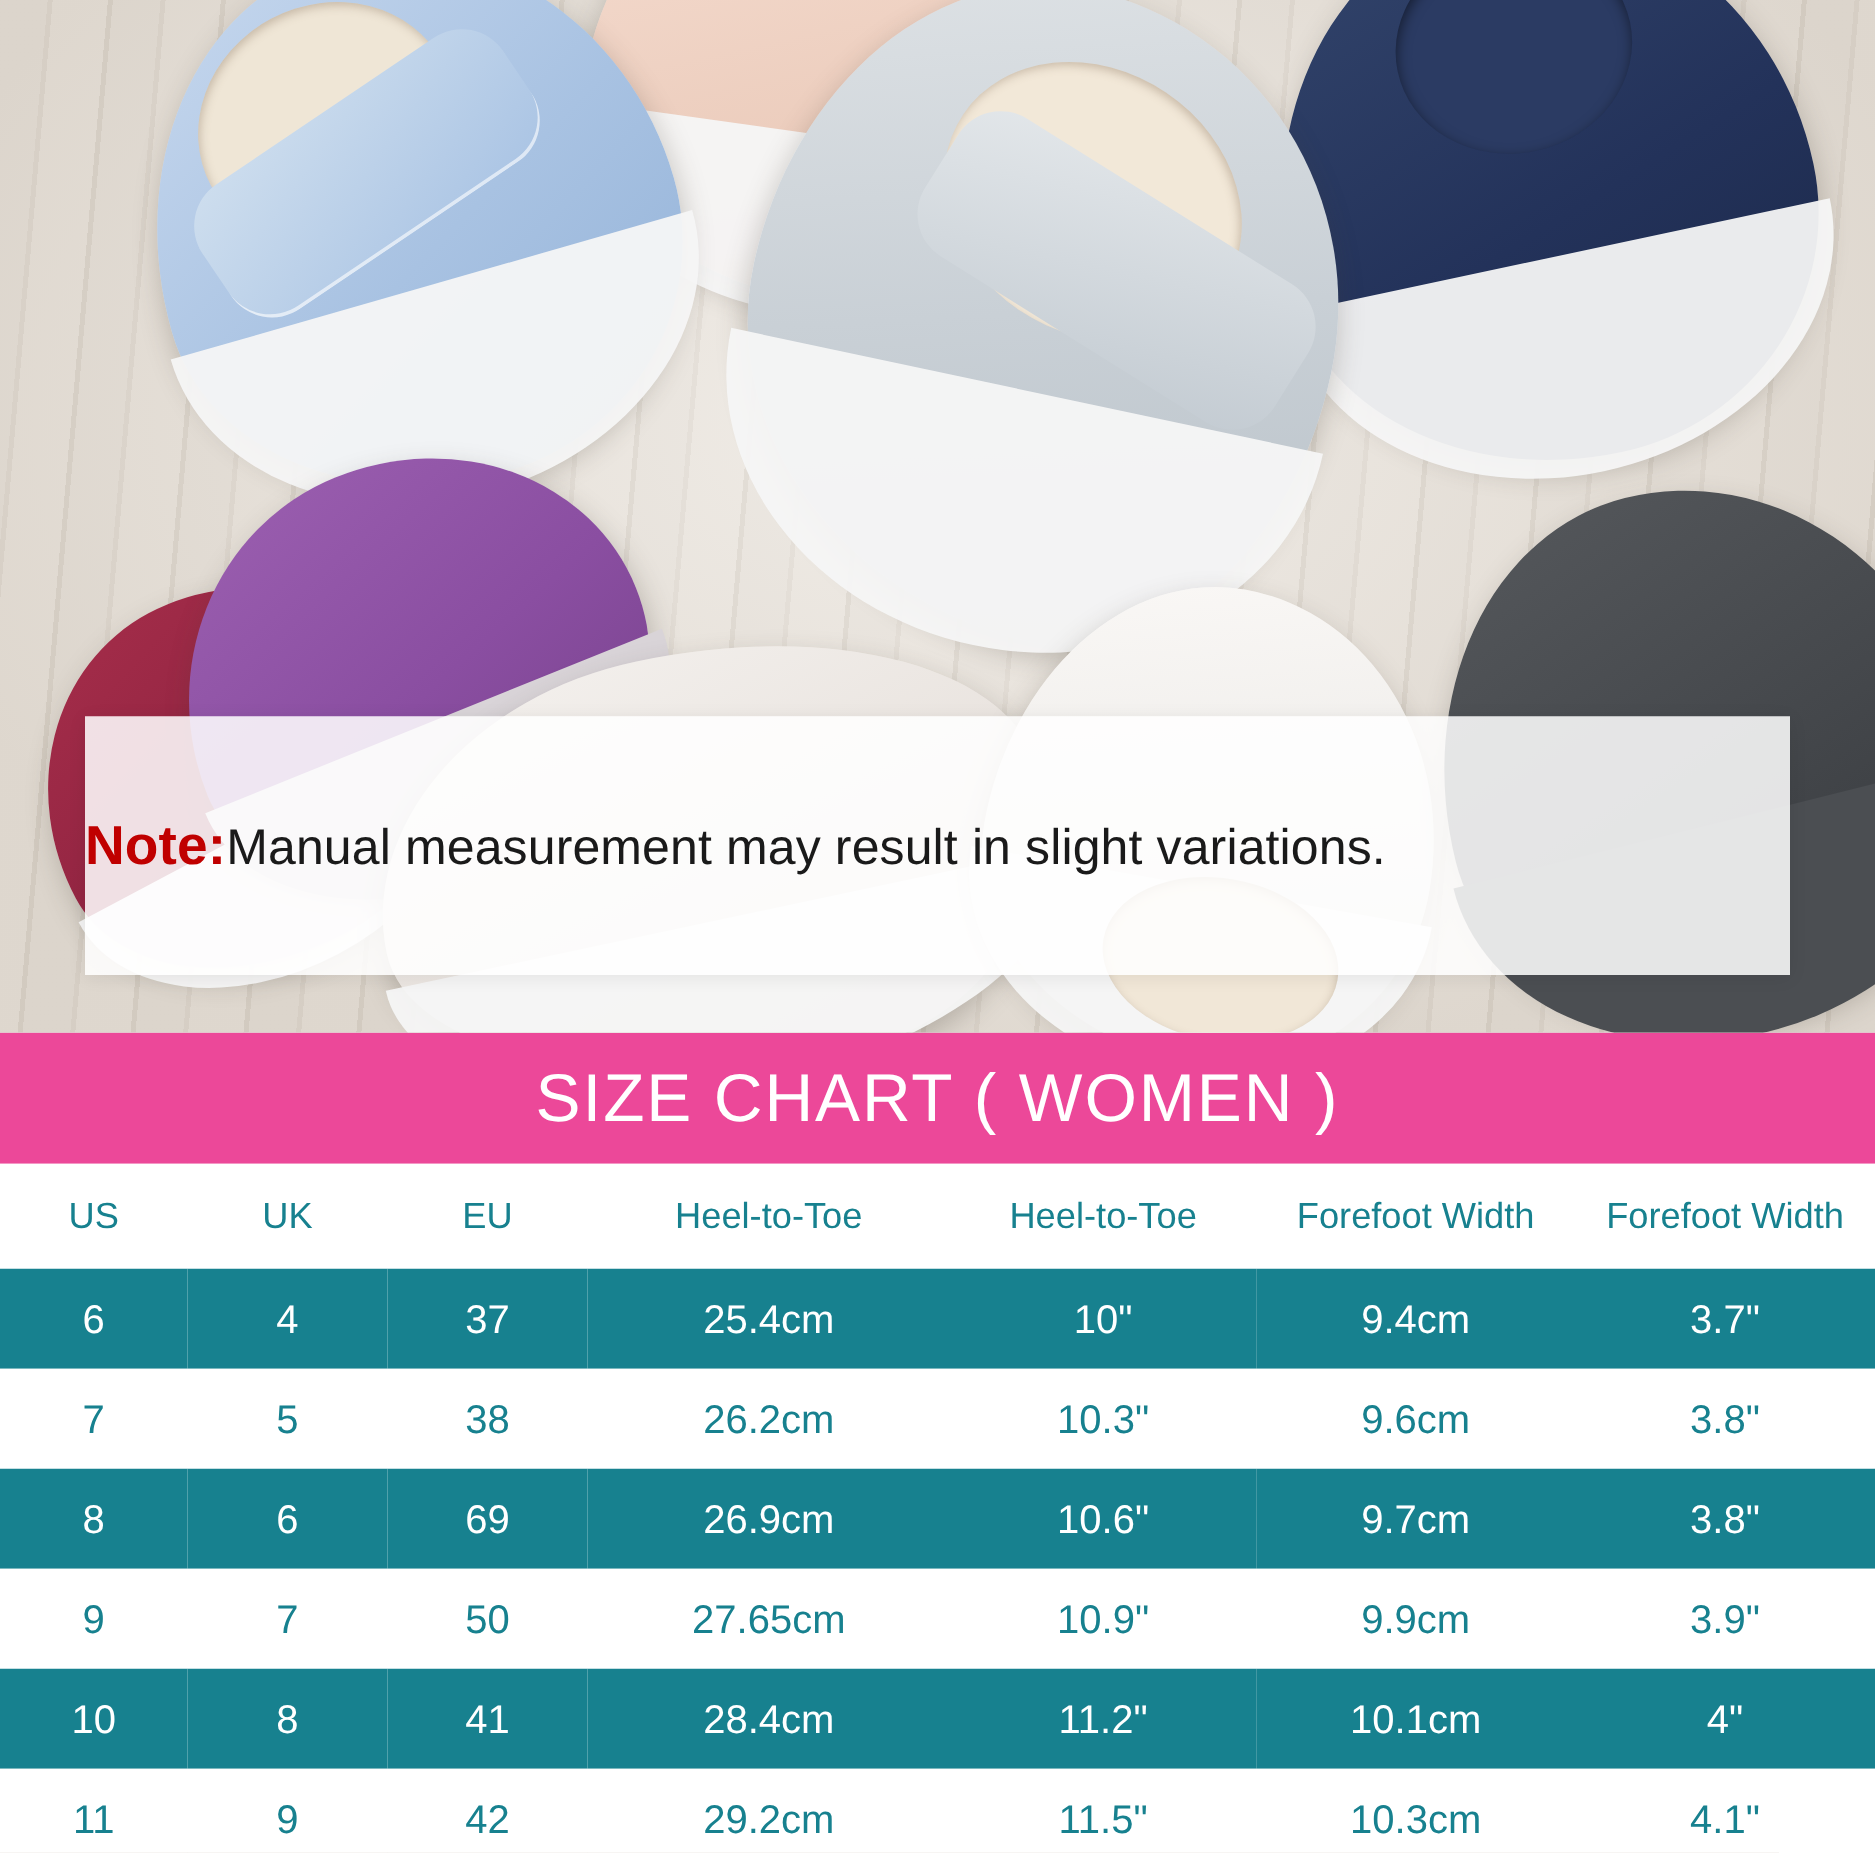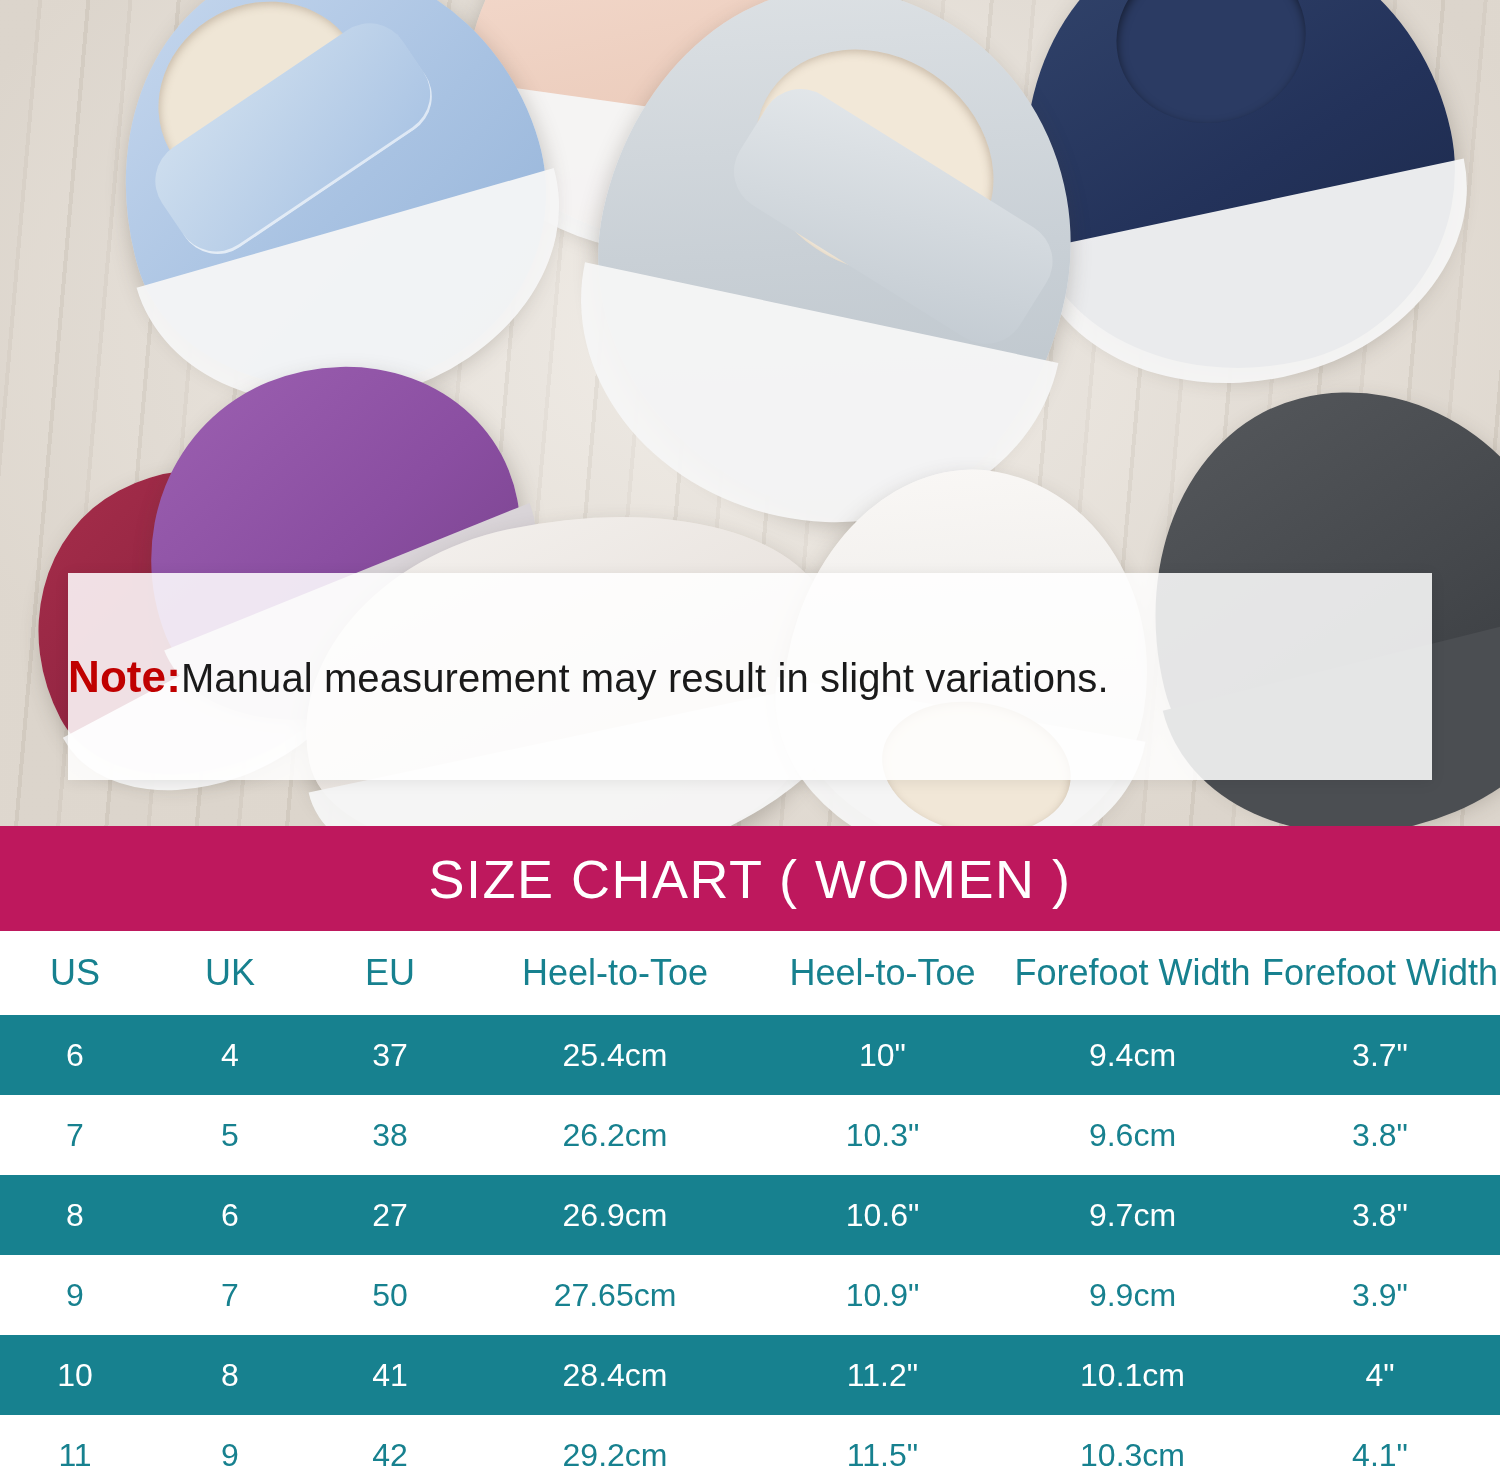--- a/index.html
+++ b/index.html
@@ -186,21 +186,21 @@
     font-size: 33px;
     color: #262626;
     margin-top: 16px;
     white-space: nowrap;
   }
 
   
   .title-bar {
     width: 1500px;
     height: 105px;
-    background: #be185d;
+    background: #ec4899;
     display: flex;
     align-items: center;
     justify-content: center;
   }
   .title-bar h1 {
     margin: 0;
     color: #ffffff;
     font-size: 54px;
     font-weight: normal;
     letter-spacing: 1.5px;
@@ -213,21 +213,21 @@
     table-layout: fixed;
   }
   table.size-chart th,
   table.size-chart td {
     text-align: center;
     font-weight: normal;
   }
   table.size-chart thead th {
     height: 82px;
     color: #17818f;
-    font-size: 36px;
+    font-size: 29px;
     background: #ffffff;
     vertical-align: middle;
   }
   table.size-chart tbody td {
     height: 78px;
     font-size: 32px;
     vertical-align: middle;
   }
   table.size-chart tbody tr.odd td {
     background: #17818f;
@@ -336,21 +336,21 @@
         <td>5</td>
         <td>38</td>
         <td>26.2cm</td>
         <td>10.3"</td>
         <td>9.6cm</td>
         <td>3.8"</td>
       </tr>
       <tr class="odd">
         <td>8</td>
         <td>6</td>
-        <td>27</td>
+        <td>69</td>
         <td>26.9cm</td>
         <td>10.6"</td>
         <td>9.7cm</td>
         <td>3.8"</td>
       </tr>
       <tr class="even">
         <td>9</td>
         <td>7</td>
         <td>50</td>
         <td>27.65cm</td>

